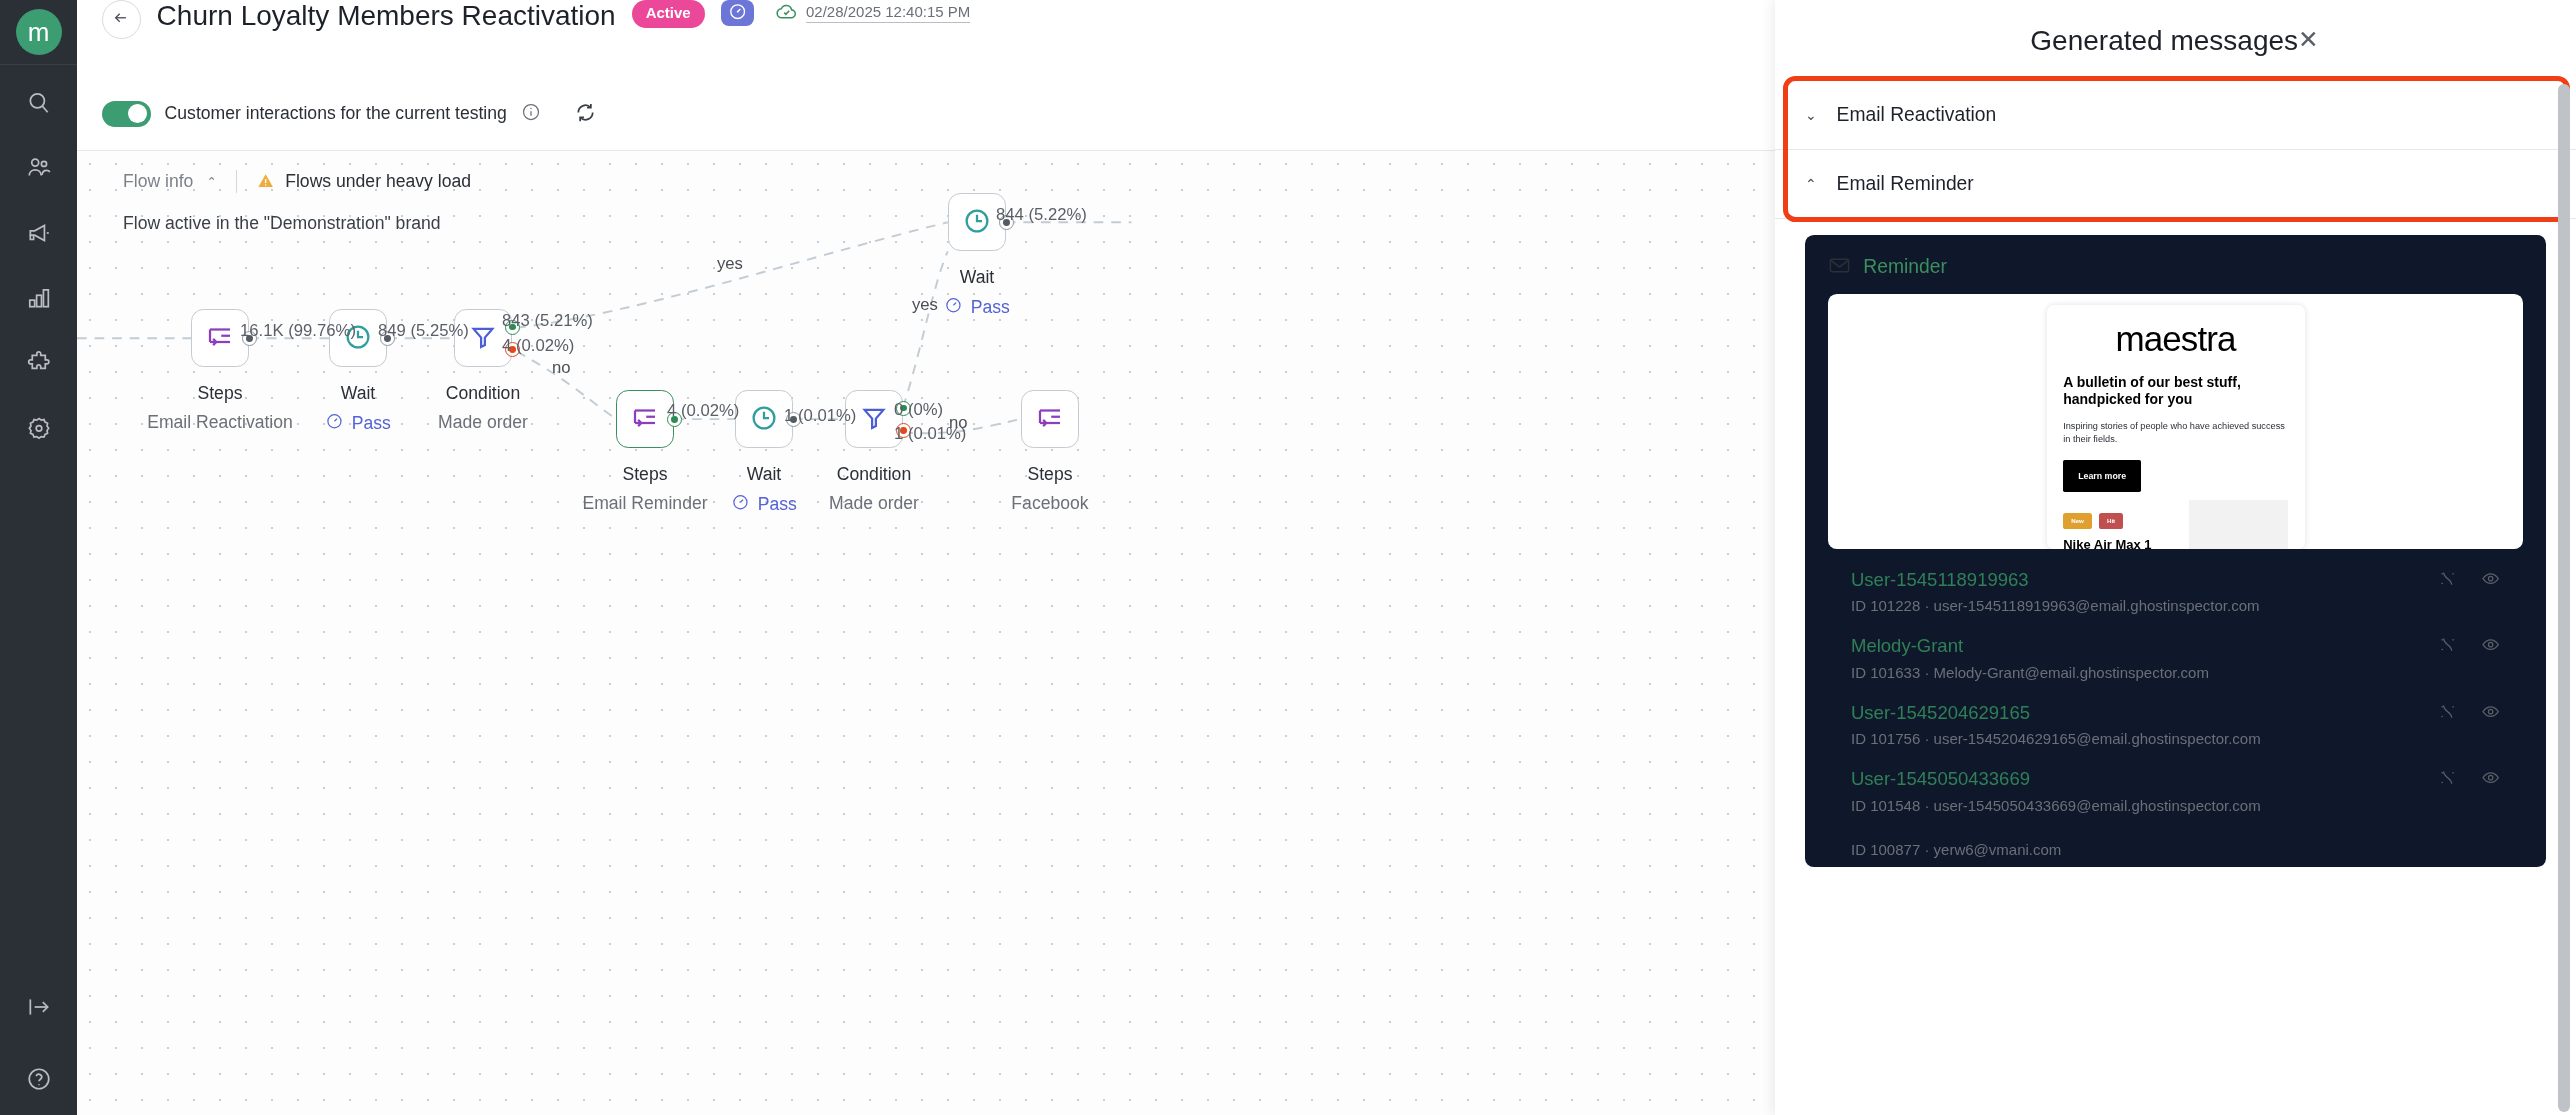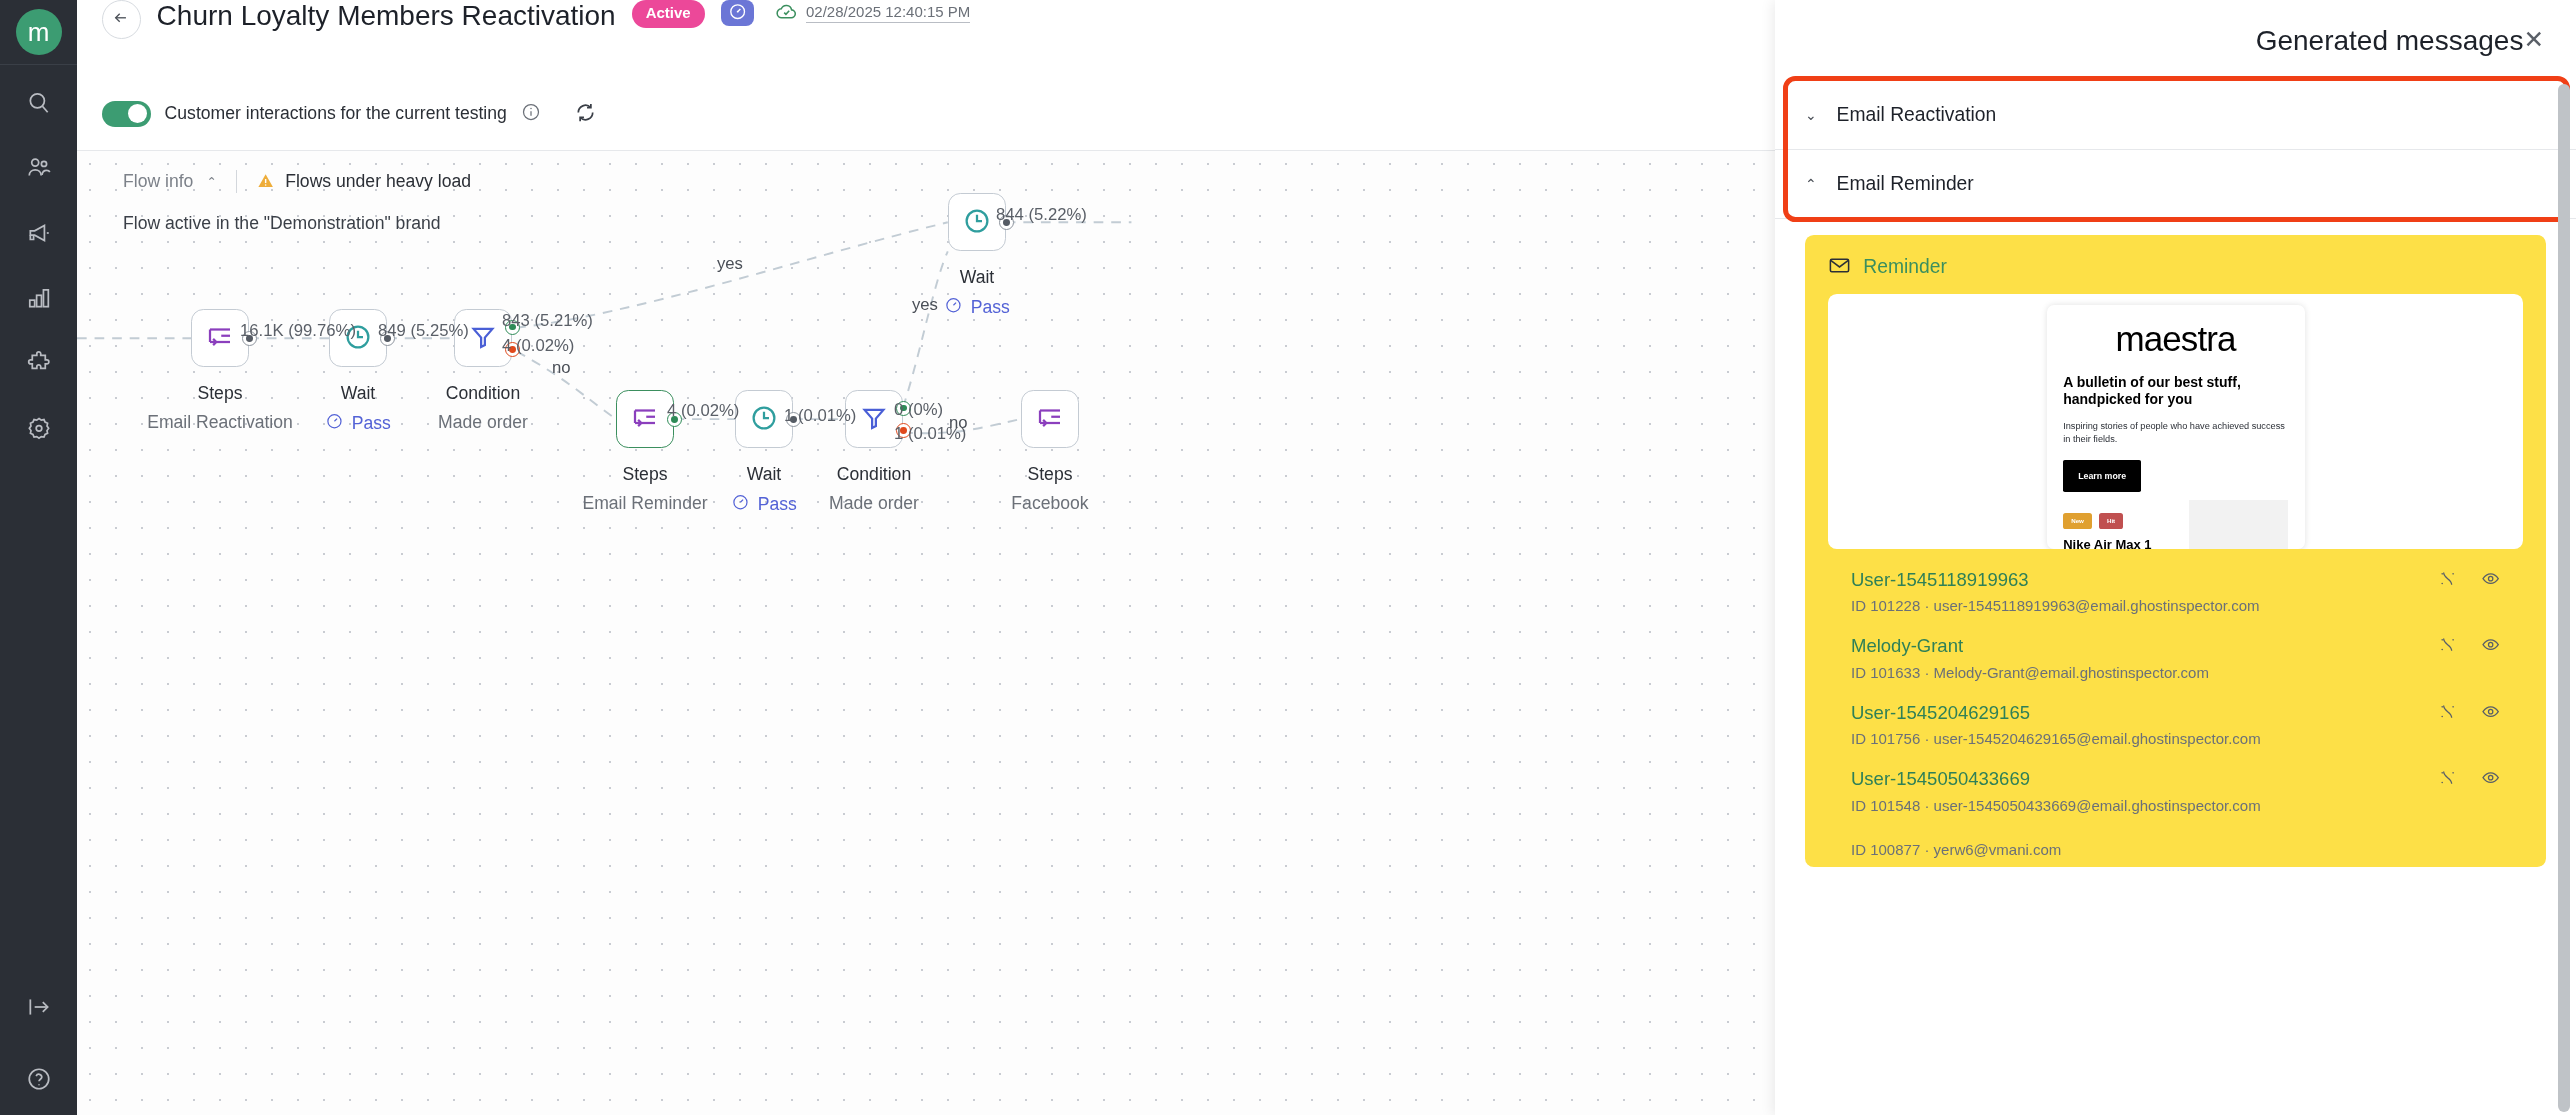--- a/index.html
+++ b/index.html
@@ -130,40 +130,40 @@
 
   svg.wires { position: absolute; left: 0; top: 0; width: 2499px; height: 965px; pointer-events: none; }
   svg.wires path { fill: none; stroke: #c2ccd4; stroke-width: 2.2; stroke-dasharray: 11 9; }
 
   
   .panel {
     position: absolute; right: 0; top: 0; width: 801px; height: 1116px;
     background: #fff; box-shadow: -2.6px 0 12.3px rgba(0,0,0,.08);
   }
   .panel-head {
-    height: 81px; display: flex; align-items: center; justify-content: flex-end;
+    height: 81px; display: flex; align-items: center; justify-content: center;
     padding: 0 32px 0 30px;
   }
   .panel-title { font-size: 28px; color: #1d2129; }
   .panel-close { font-size: 24.6px; color: #5a5f67; cursor: pointer; line-height: 1; }
 
   .accordion-wrap { position: relative; }
   .acc-item {
     height: 69px; display: flex; align-items: center; gap: 19.3px;
     padding: 0 30px; cursor: pointer; border-bottom: 0.9px solid #e6e8eb; background: #fff;
   }
   .acc-item:last-child { border-bottom: none; }
   .acc-chev { font-size: 14px; color: #4a4f57; width: 12.3px; }
   .acc-label { font-size: 19.3px; color: #1d2129; }
   .hl-box {
     position: absolute; left: 8px; top: -5.3px; width: 787px; height: 146px;
     border: 5.3px solid #f03f16; border-radius: 12.3px; pointer-events: none;
   }
 
-  .panel-body { background: #fde047; margin: 16px 30px 0 30px; border-radius: 8.8px; padding: 19.3px 23px 0; }
+  .panel-body { background: #0f172a; margin: 16px 30px 0 30px; border-radius: 8.8px; padding: 19.3px 23px 0; }
   .msg-head { display: flex; align-items: center; gap: 12.3px; margin-bottom: 14px; }
   .msg-head svg { width: 23px; height: 23px; stroke: #2b2f36; fill: none; stroke-width: 1.6; }
   .msg-head-label { font-size: 19.3px; color: #3b8f5e; }
 
   .preview-card {
     background: #fff; border-radius: 8.8px; height: 255px; overflow: hidden;
     display: flex; justify-content: center; padding-top: 10.5px;
   }
   .email {
     width: 258px; background: #fff; border-radius: 7px;

